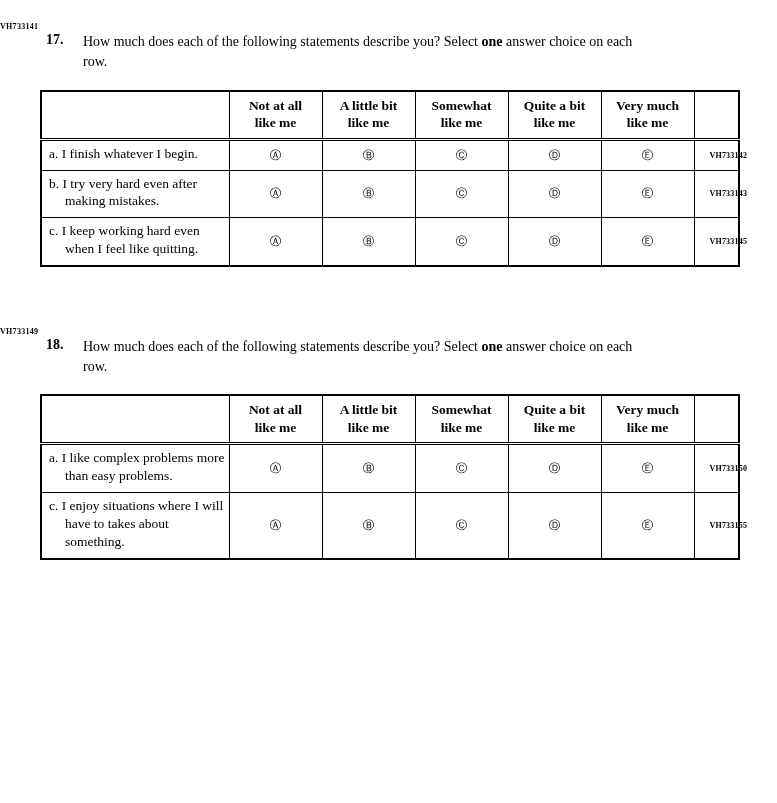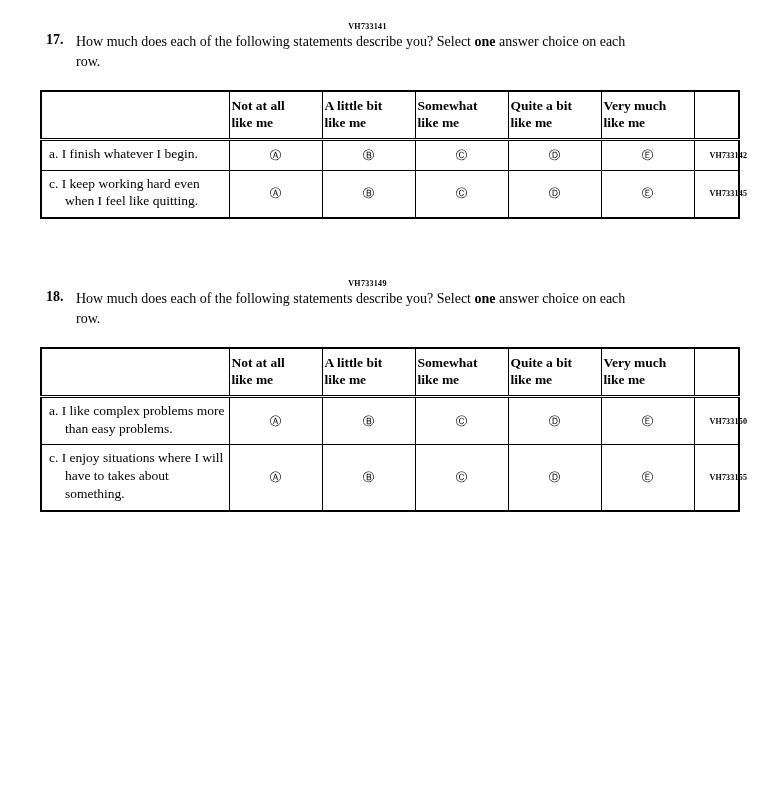--- a/index.html
+++ b/index.html
@@ -1,32 +1,32 @@
 <!DOCTYPE html>
 <html><head>
 <meta charset="utf-8">
 <style>
   * { margin: 0; padding: 0; box-sizing: border-box; }
   html, body { background: #ffffff; }
   body { font-family: "Liberation Serif", serif; color: #000; }
   .page { width: 777px; height: 803px; background: #fff; overflow: hidden; }
 
-  .qcode { text-align: center; font-size: 8px; font-weight: bold; letter-spacing: .3px;
+  .qcode { text-align: left; font-size: 8px; font-weight: bold; letter-spacing: .3px;
            padding-right: 42px; font-family: "Liberation Serif", serif; }
   .qcode.first { padding-top: 22px; }
 
-  .question { display: flex; margin: 1px 0 0 46px; }
+  .question { display: flex; margin: 1px 0 0 46px; gap: 7px; }
   .qnum { font-weight: bold; font-size: 14px; width: 30px; flex: none; }
   .qtext { font-size: 14px; max-width: 566px; line-height: 1.45; }
 
   table.qtable { border-collapse: collapse; table-layout: fixed; width: 698px;
                  margin: 17px 0 0 40px; border: 2px solid #000; }
   .qtable th, .qtable td { border: 1px solid #000; }
   .qtable thead th { border-bottom: 3px double #000; font-size: 13.5px; font-weight: bold;
-                     text-align: left; padding: 5px 2px 6px 2px; line-height: 1.3; }
+                     text-align: center; padding: 5px 2px 6px 2px; line-height: 1.3; }
   td.stmt { font-size: 13.5px; line-height: 1.32; padding: 4px 4px 7px 23px;
             text-indent: -16px; vertical-align: top; }
   td.opt { text-align: center; vertical-align: middle;
            font-family: "DejaVu Sans", sans-serif; font-size: 11.5px; cursor: pointer; }
   td.codecell { font-size: 8px; font-weight: bold; text-align: center; vertical-align: middle;
                 letter-spacing: .2px; padding: 0 15px; }
   .gap { height: 60px; }
 </style>
 </head>
 <body>
@@ -63,20 +63,29 @@
     </thead>
     <tbody>
       <tr>
         <td class="stmt">a. I finish whatever I begin.</td>
         <td class="opt">Ⓐ</td>
         <td class="opt">Ⓑ</td>
         <td class="opt">Ⓒ</td>
         <td class="opt">Ⓓ</td>
         <td class="opt">Ⓔ</td>
         <td class="codecell">VH733142</td>
+      </tr>
+      <tr>
+        <td class="stmt">b. I try very hard even after making mistakes.</td>
+        <td class="opt">Ⓐ</td>
+        <td class="opt">Ⓑ</td>
+        <td class="opt">Ⓒ</td>
+        <td class="opt">Ⓓ</td>
+        <td class="opt">Ⓔ</td>
+        <td class="codecell">VH733143</td>
       </tr>
       <tr>
         <td class="stmt">c. I keep working hard even when I feel like quitting.</td>
         <td class="opt">Ⓐ</td>
         <td class="opt">Ⓑ</td>
         <td class="opt">Ⓒ</td>
         <td class="opt">Ⓓ</td>
         <td class="opt">Ⓔ</td>
         <td class="codecell">VH733145</td>
       </tr>

